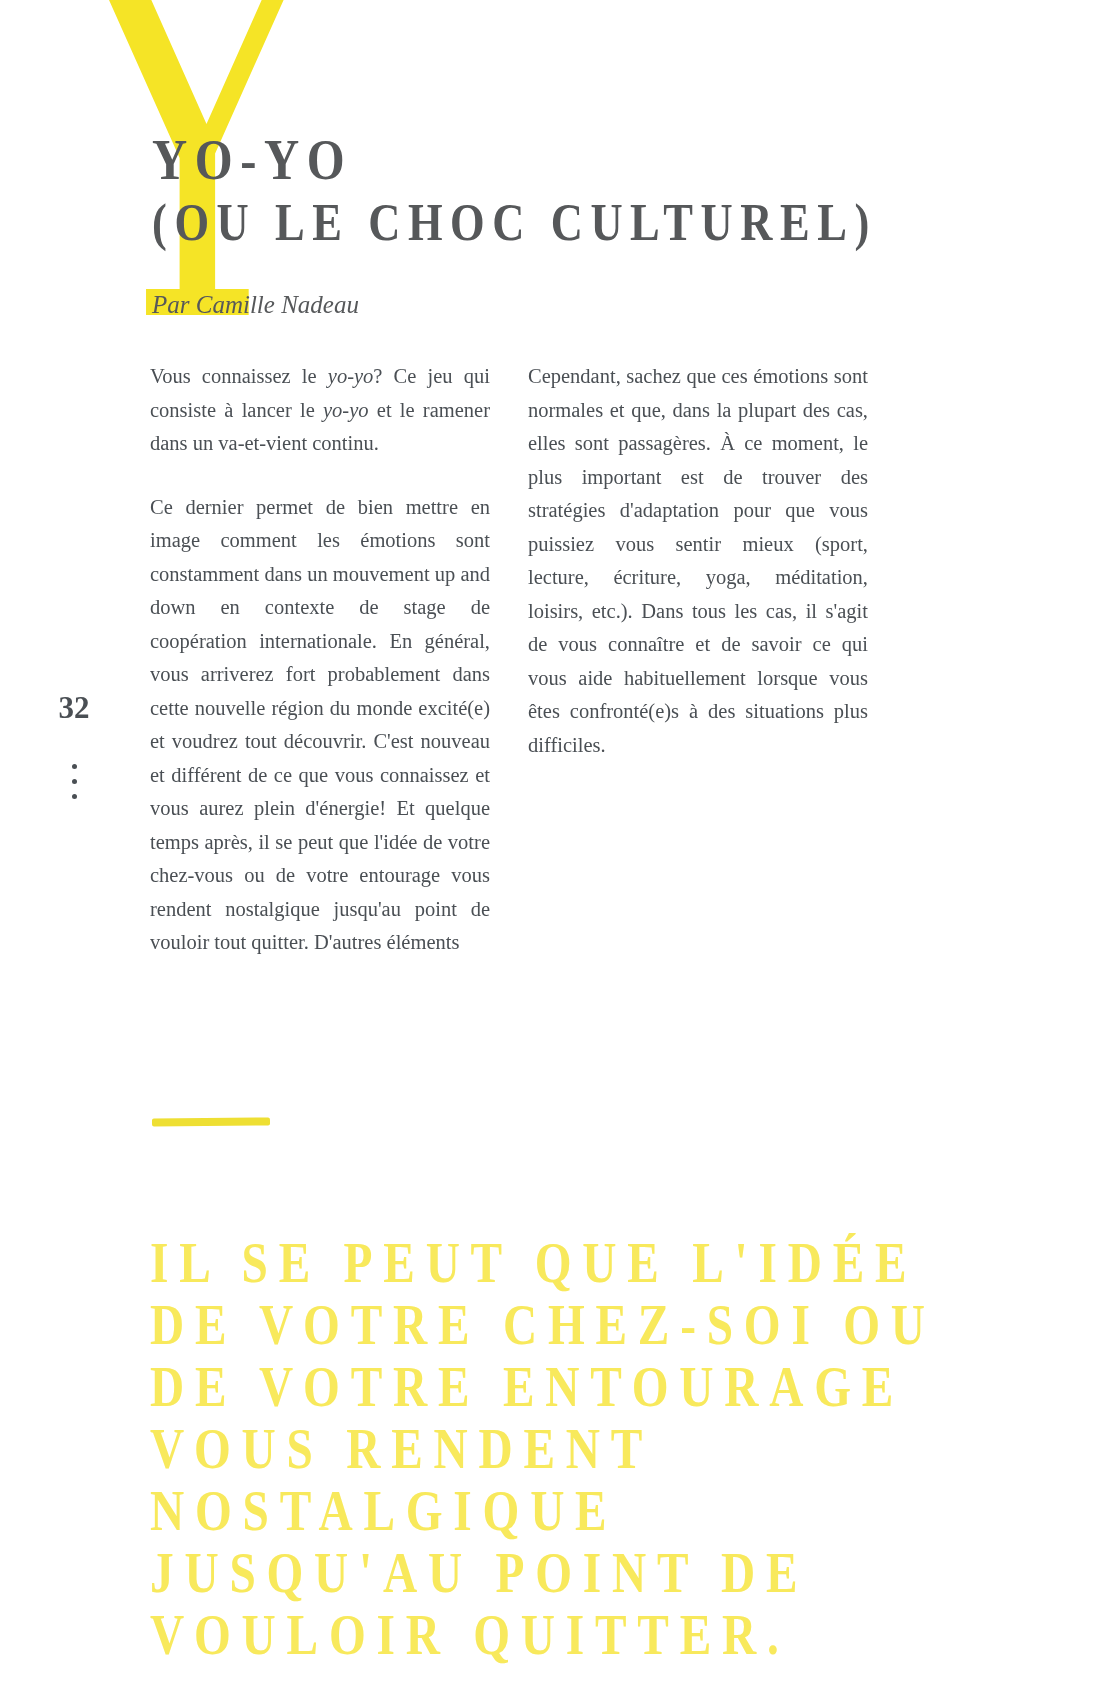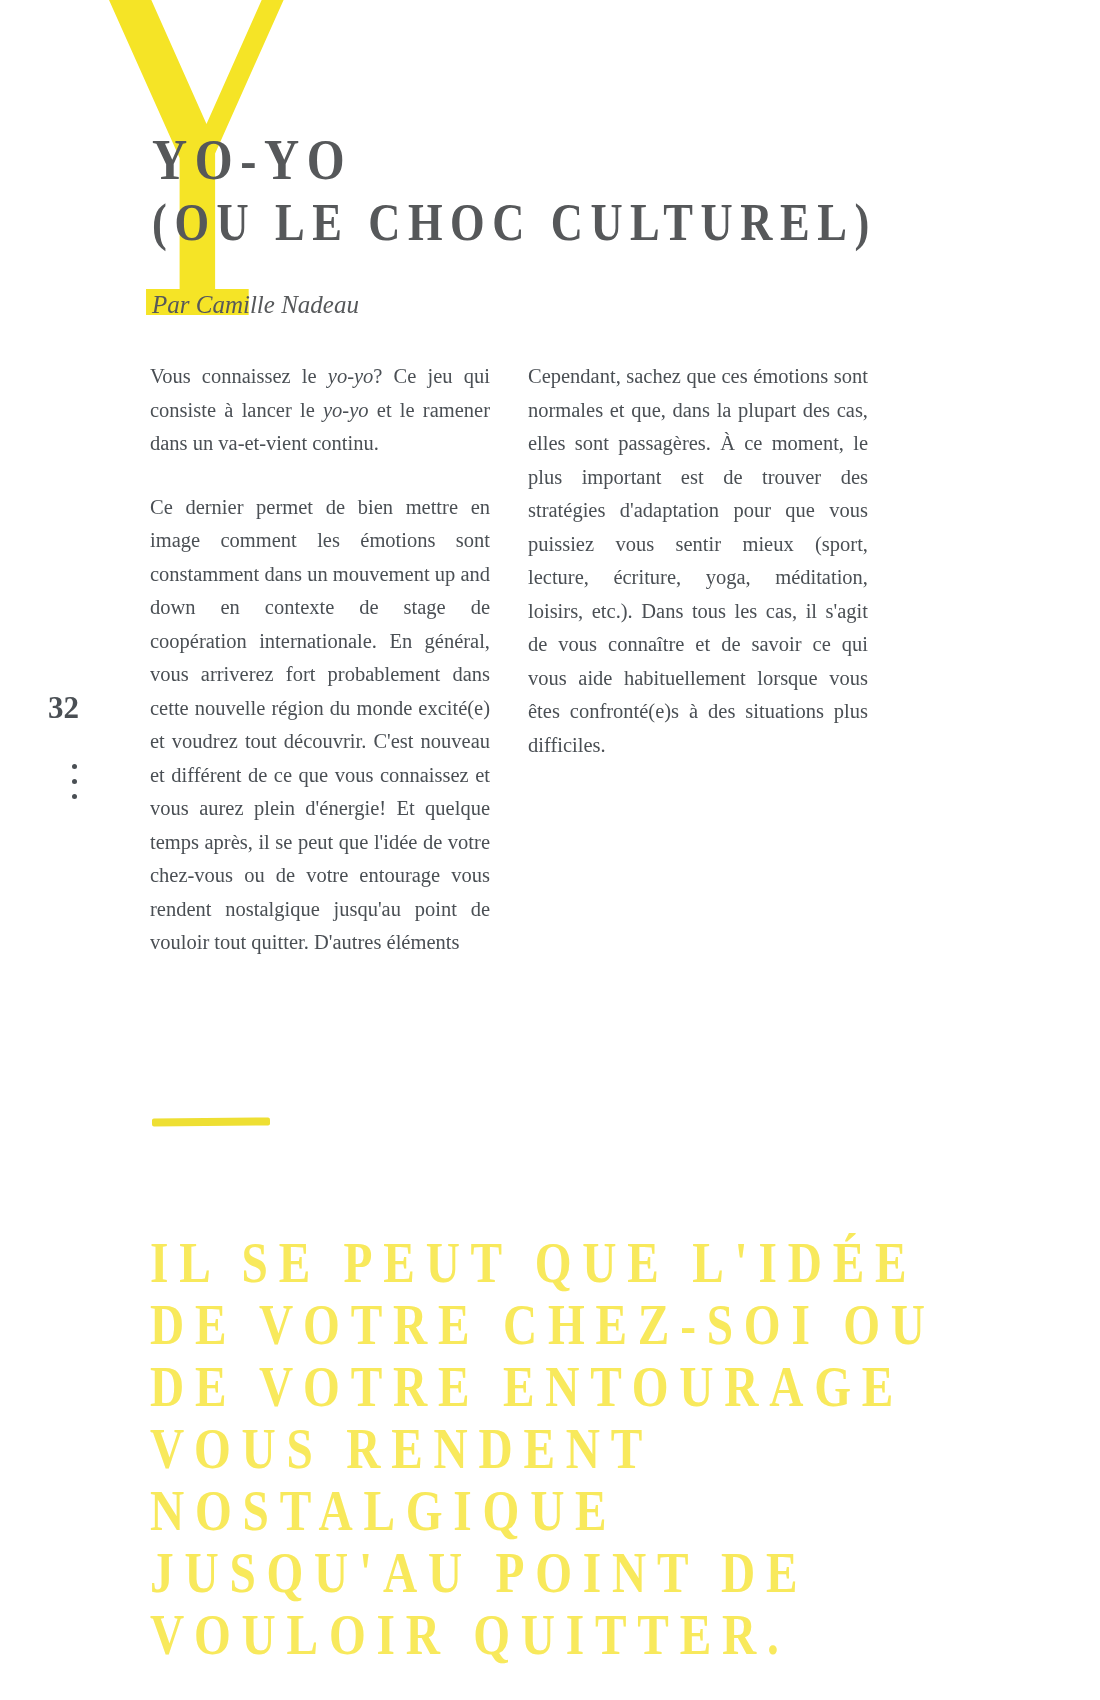--- a/index.html
+++ b/index.html
@@ -50,21 +50,21 @@
     margin-top:39px;
     font-style:italic;
     font-size:25px;
     color:var(--title-gray);
   }
   
   .margin-block{
     position:absolute;
     left:48px;top:690px;
     width:52px;
-    text-align:left;
+    text-align:center;
     z-index:2;
   }
   .page-number{
     font-weight:bold;
     font-size:31px;
     color:var(--body-gray);
   }
   .dots{
     margin-top:38px;
     display:flex;

